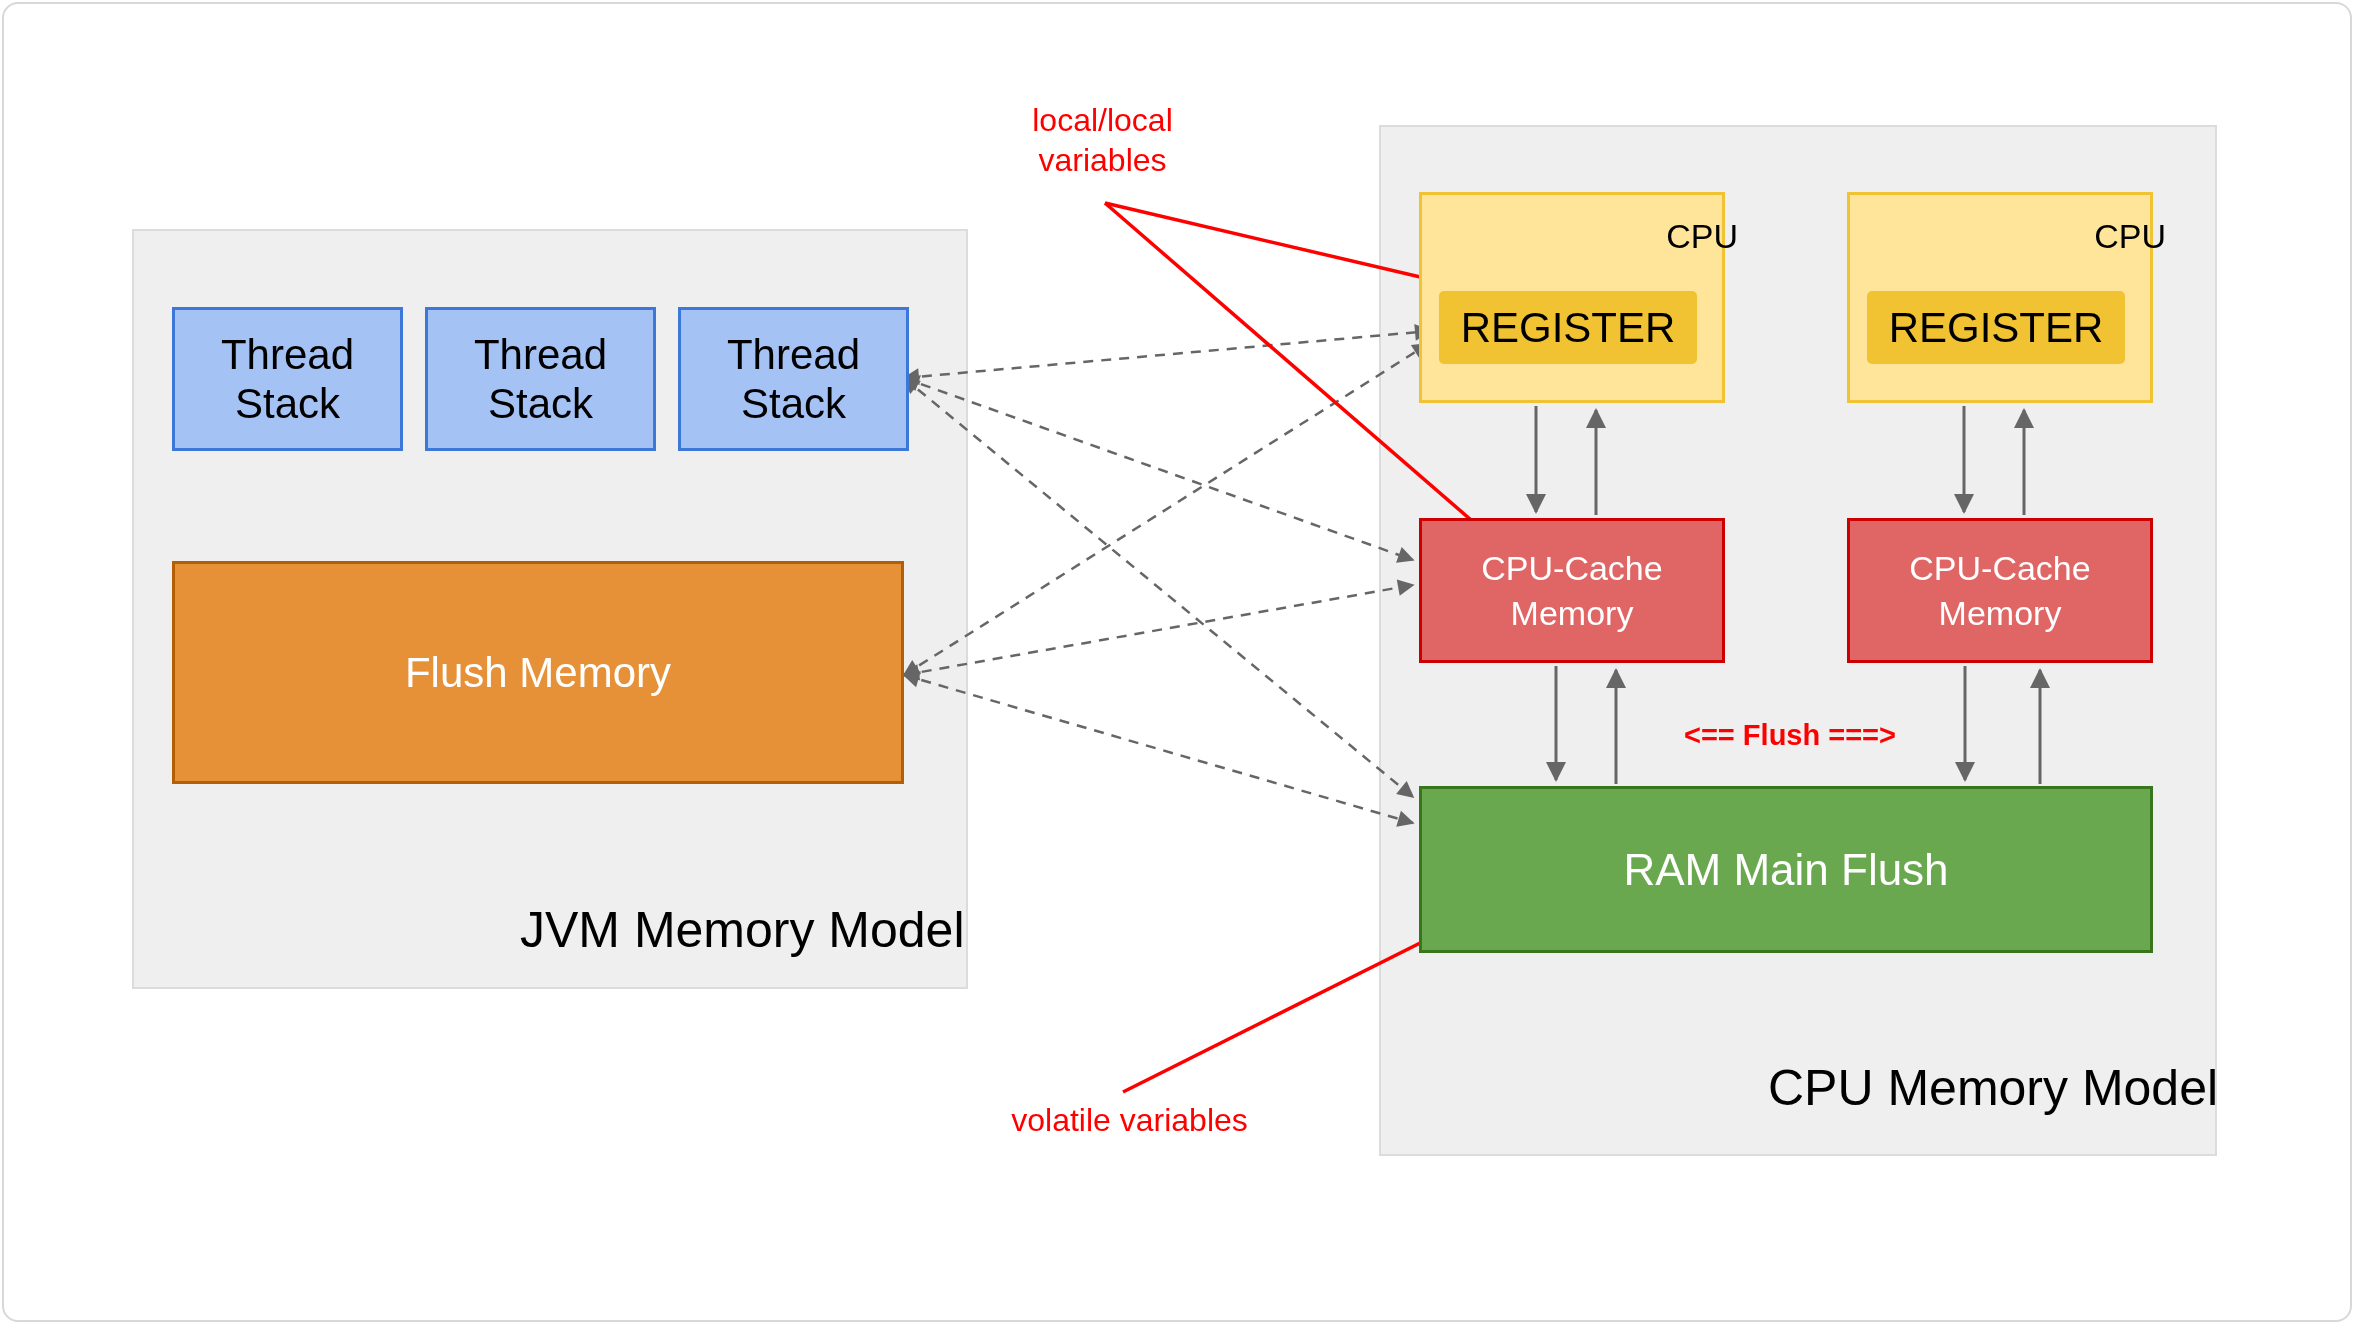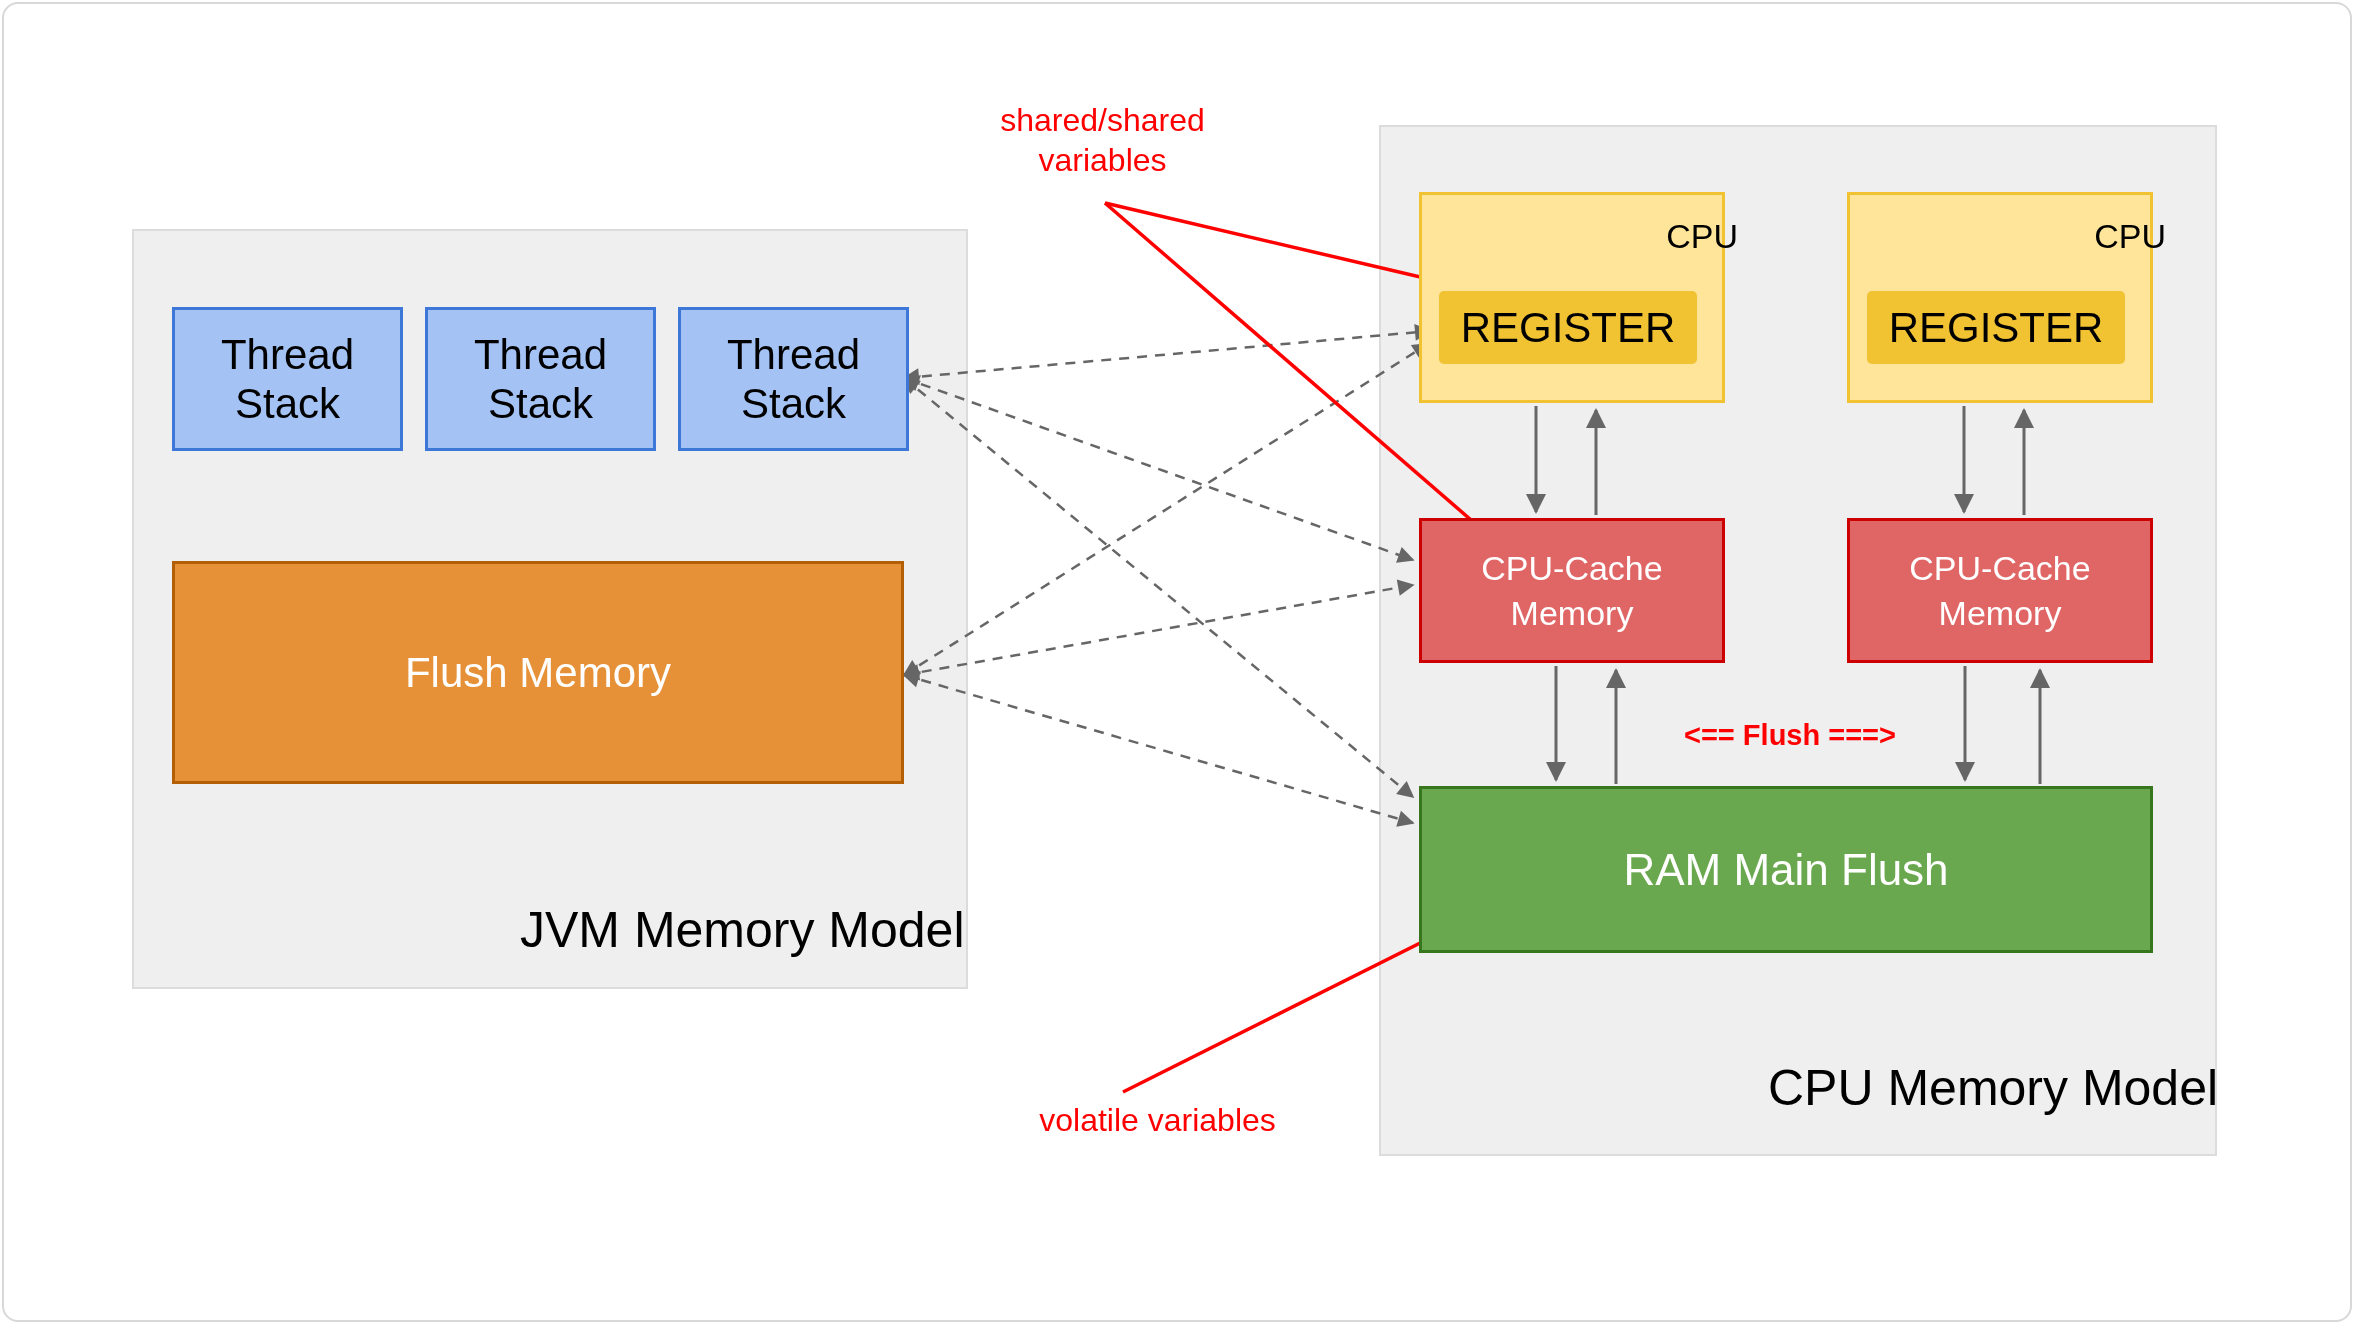--- a/index.html
+++ b/index.html
@@ -104,18 +104,18 @@
   </div>
 
   <div class="flush">&lt;== Flush ===&gt;</div>
 
   <div class="box ram">
     <span>RAM Main Flush</span>
   </div>
 
   <div class="panel-label" style="left:1768px;top:1059px;width:410px;">CPU Memory Model</div>
 
-  <div class="red-note" style="left:965px;top:100px;width:275px;">shared/shared
+  <div class="red-note" style="left:965px;top:100px;width:275px;">local/local
 variables</div>
-  <div class="red-note" style="left:1007px;top:1100px;width:245px;white-space:nowrap;margin-left:28px;">volatile variables</div>
+  <div class="red-note" style="left:1007px;top:1100px;width:245px;white-space:nowrap;">volatile variables</div>
 
   <div id="frame"></div>
 </div>
 
 </body></html>

